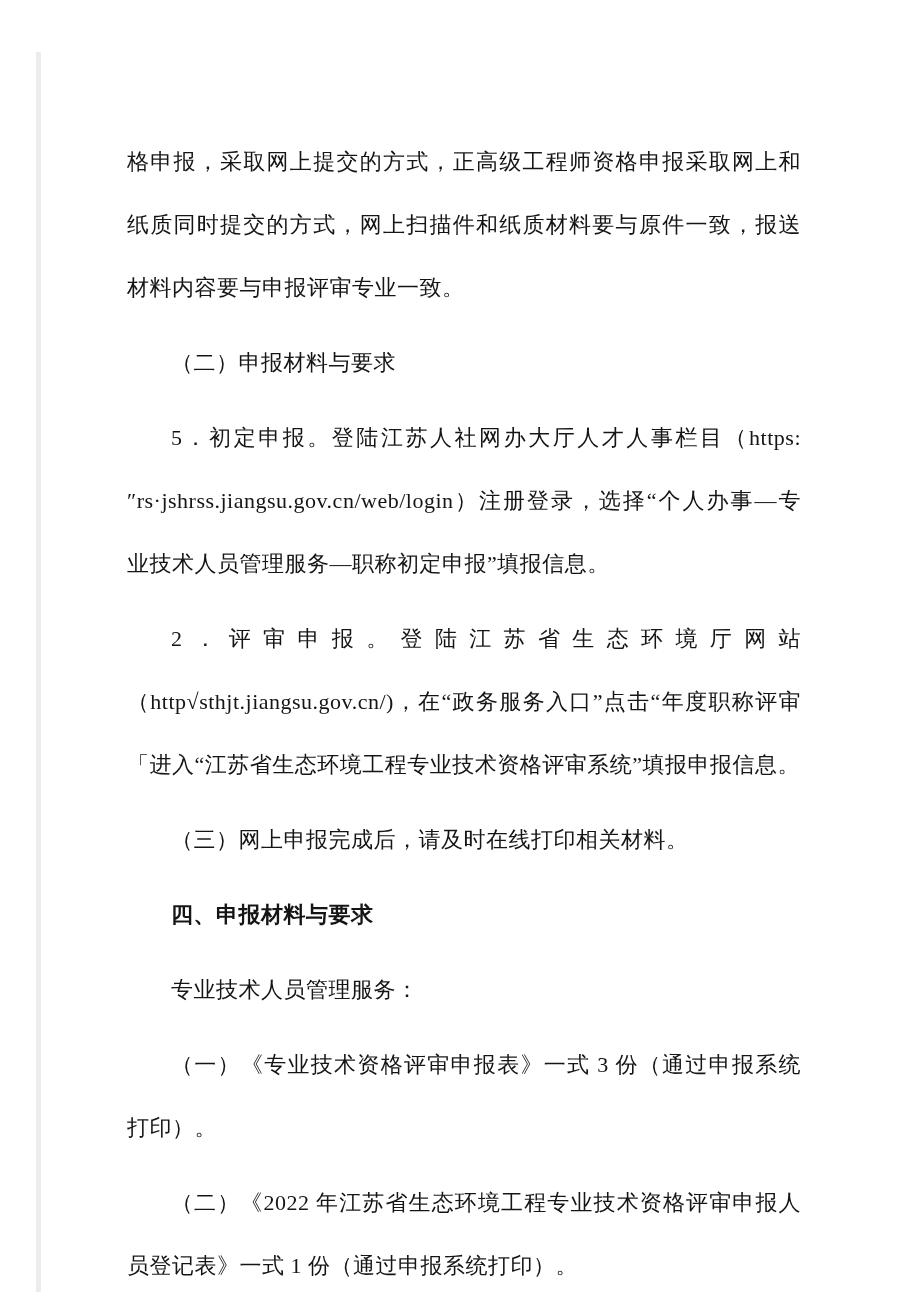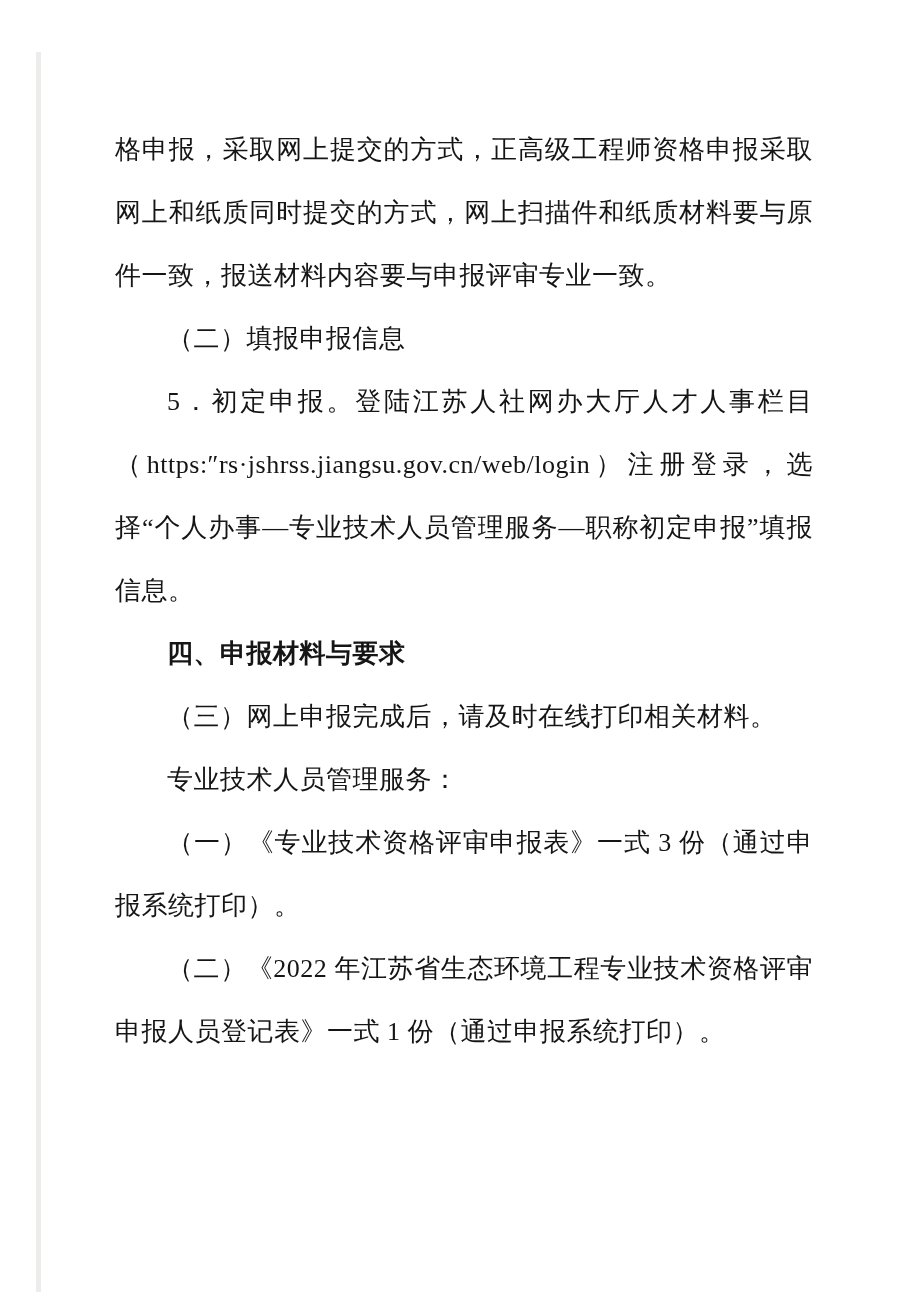--- a/index.html
+++ b/index.html
@@ -24,39 +24,40 @@
     height: 1240px;
     background: #ececea;
   }
   .content {
     position: absolute;
     left: 115px;
     top: 118px;
     width: 698px;
   }
   .content p {
-    margin: 0;
-    font-size: 26px;
+    margin: 12px;
+    font-size: 22px;
     line-height: 63px;
     text-align: justify;
     letter-spacing: 0.5px;
   }
   .content p.cont { text-indent: 0; }
   .content p.ind  { text-indent: 2em; }
   .content p.heading { font-weight: bold; }
 </style>
 </head>
 <body>
 
 <div class="page">
   <div class="scan-edge"></div>
   <div class="content">
     <p class="cont">格申报，采取网上提交的方式，正高级工程师资格申报采取网上和纸质同时提交的方式，网上扫描件和纸质材料要与原件一致，报送材料内容要与申报评审专业一致。</p>
-    <p class="ind">（二）填报申报信息</p>
+    <p class="ind">（二）申报材料与要求</p>
     <p class="ind">5．初定申报。登陆江苏人社网办大厅人才人事栏目（https:″rs·jshrss.jiangsu.gov.cn/web/login）注册登录，选择“个人办事—专业技术人员管理服务—职称初定申报”填报信息。</p>
+    <p class="ind">2．评审申报。登陆江苏省生态环境厅网站（http√sthjt.jiangsu.gov.cn/)，在“政务服务入口”点击“年度职称评审「进入“江苏省生态环境工程专业技术资格评审系统”填报申报信息。</p>
+    <p class="ind">（三）网上申报完成后，请及时在线打印相关材料。</p>
     <p class="ind heading">四、申报材料与要求</p>
-    <p class="ind">（三）网上申报完成后，请及时在线打印相关材料。</p>
     <p class="ind">专业技术人员管理服务：</p>
     <p class="ind">（一）《专业技术资格评审申报表》一式 3 份（通过申报系统打印）。</p>
     <p class="ind">（二）《2022 年江苏省生态环境工程专业技术资格评审申报人员登记表》一式 1 份（通过申报系统打印）。</p>
 
   </div>
 </div>
 
 </body></html>

